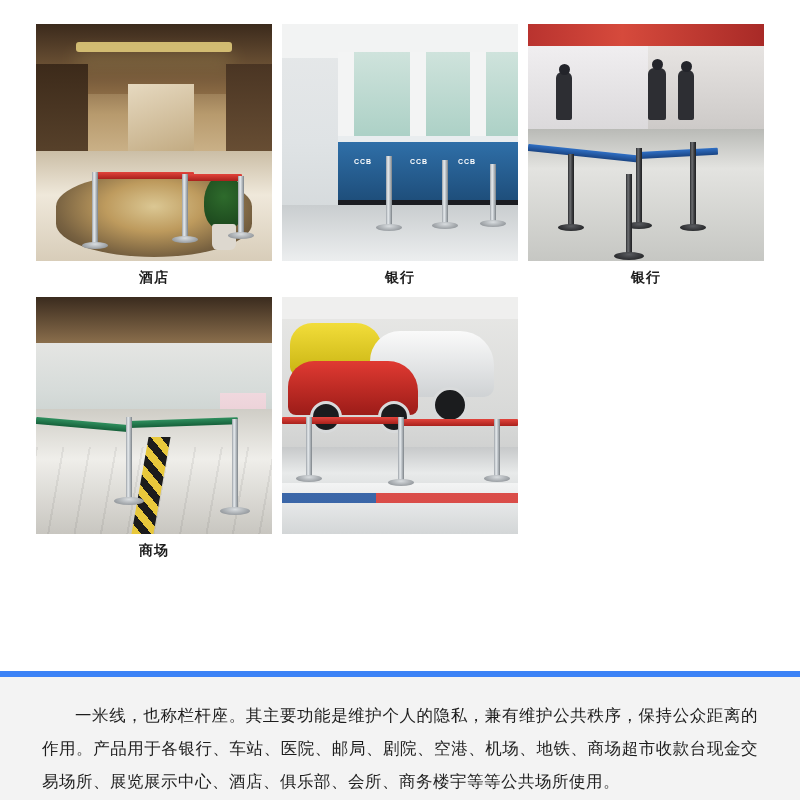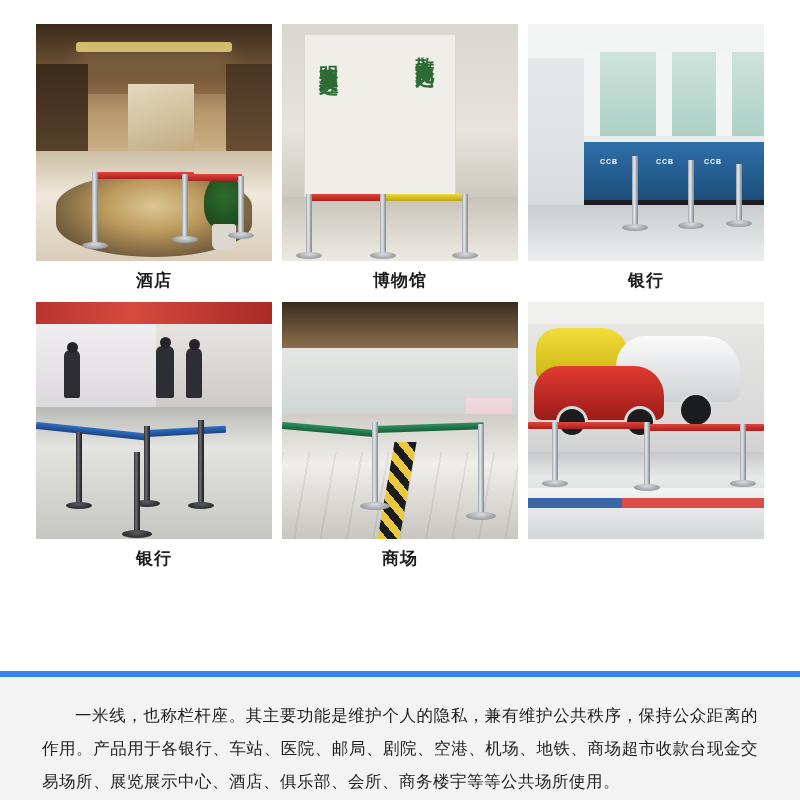--- a/index.html
+++ b/index.html
@@ -53,21 +53,21 @@
   }
   .photo {
     width: 236px;
     height: 237px;
     position: relative;
     overflow: hidden;
     background: #cfcfcf;
   }
   .caption {
     text-align: center;
-    font-size: 17px;
+    font-size: 14px;
     font-weight: bold;
     color: #1d1d1d;
     padding: 8px 0 2px 0;
     letter-spacing: 1px;
   }
 
   
   .layer { position: absolute; }
 
   
@@ -190,39 +190,20 @@
         <div class="post" style="left:56px; top:148px; height:74px;"></div>
         <div class="base" style="left:46px; top:218px;"></div>
         <div class="post" style="left:146px; top:150px; height:66px;"></div>
         <div class="base" style="left:136px; top:212px;"></div>
         <div class="post" style="left:202px; top:152px; height:60px;"></div>
         <div class="base" style="left:192px; top:208px;"></div>
       </div>
       <div class="caption">酒店</div>
     </div>
 
-    <div class="card">
-      <div class="photo s2">
-        <div class="layer panel"></div>
-        <div class="calli c3">明華夏典展之程</div>
-        <div class="calli c1">敬京方文化之門</div>
-        <div class="layer hz"></div>
-        <div class="layer floor2"></div>
-
-        <div class="belt red" style="left:26px; top:170px; width:74px;"></div>
-        <div class="belt yellow" style="left:100px; top:170px; width:82px;"></div>
-        <div class="post" style="left:24px; top:170px; height:62px;"></div>
-        <div class="base" style="left:14px; top:228px;"></div>
-        <div class="post" style="left:98px; top:170px; height:62px;"></div>
-        <div class="base" style="left:88px; top:228px;"></div>
-        <div class="post" style="left:180px; top:170px; height:62px;"></div>
-        <div class="base" style="left:170px; top:228px;"></div>
-      </div>
-      <div class="caption">博物馆</div>
-    </div>
 
     <div class="card">
       <div class="photo s3">
         <div class="layer ceil3"></div>
         <div class="layer wallgreen"></div>
         <div class="layer pillar" style="left:56px;"></div>
         <div class="layer pillar" style="left:128px;"></div>
         <div class="layer pillar" style="left:188px;"></div>
         <div class="layer counter-top"></div>
         <div class="layer counter"></div>

